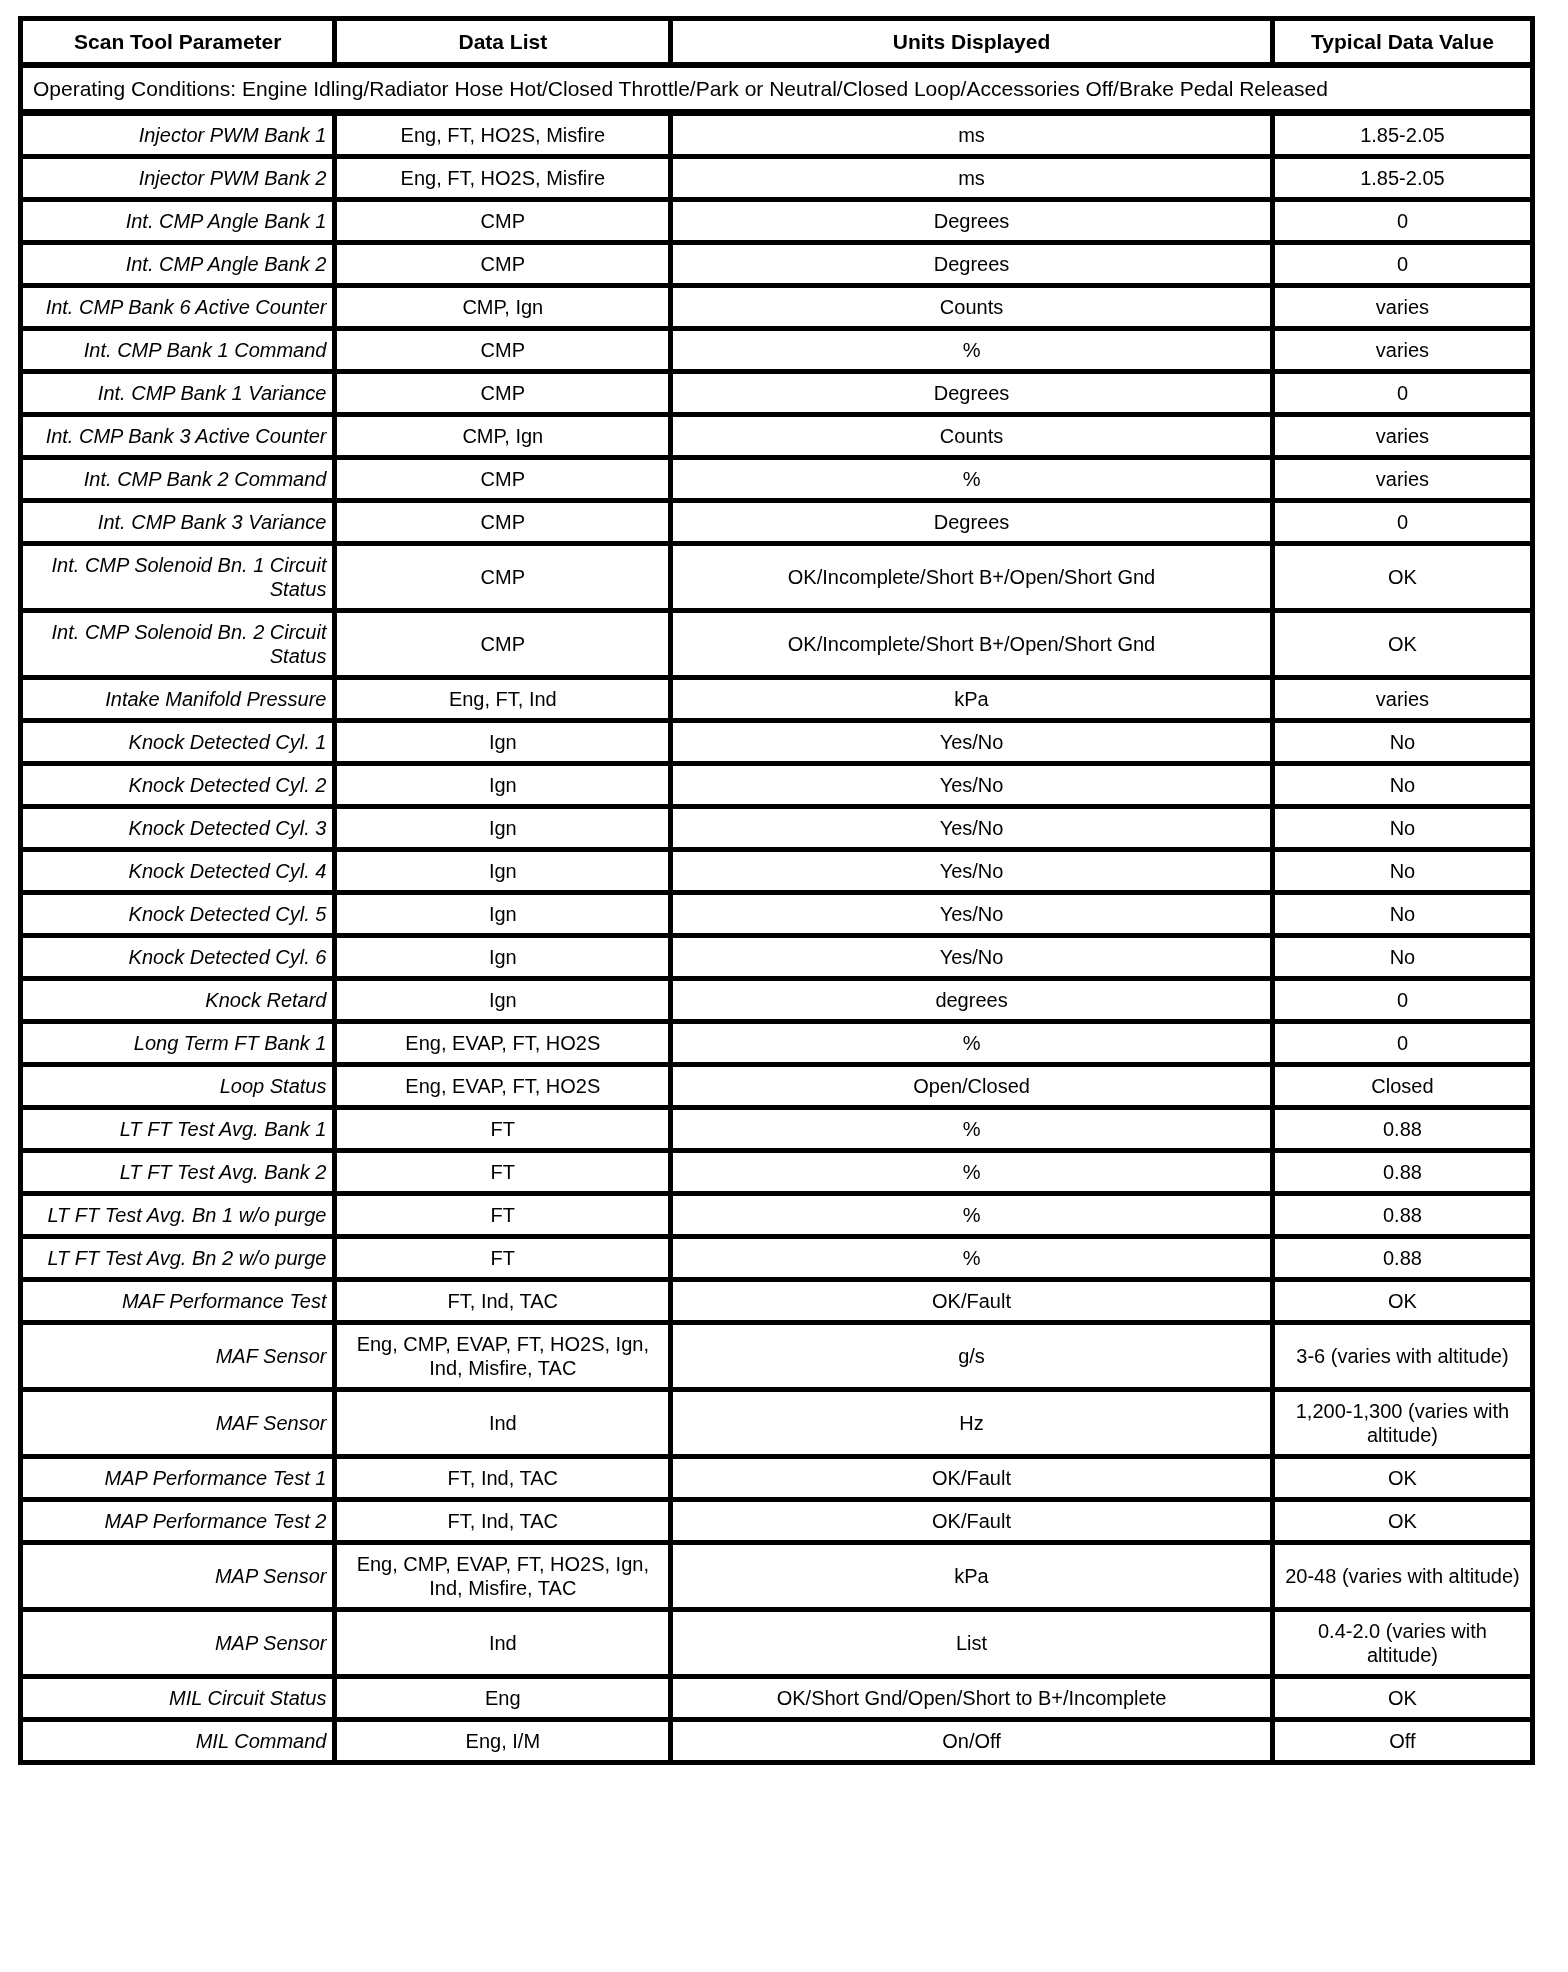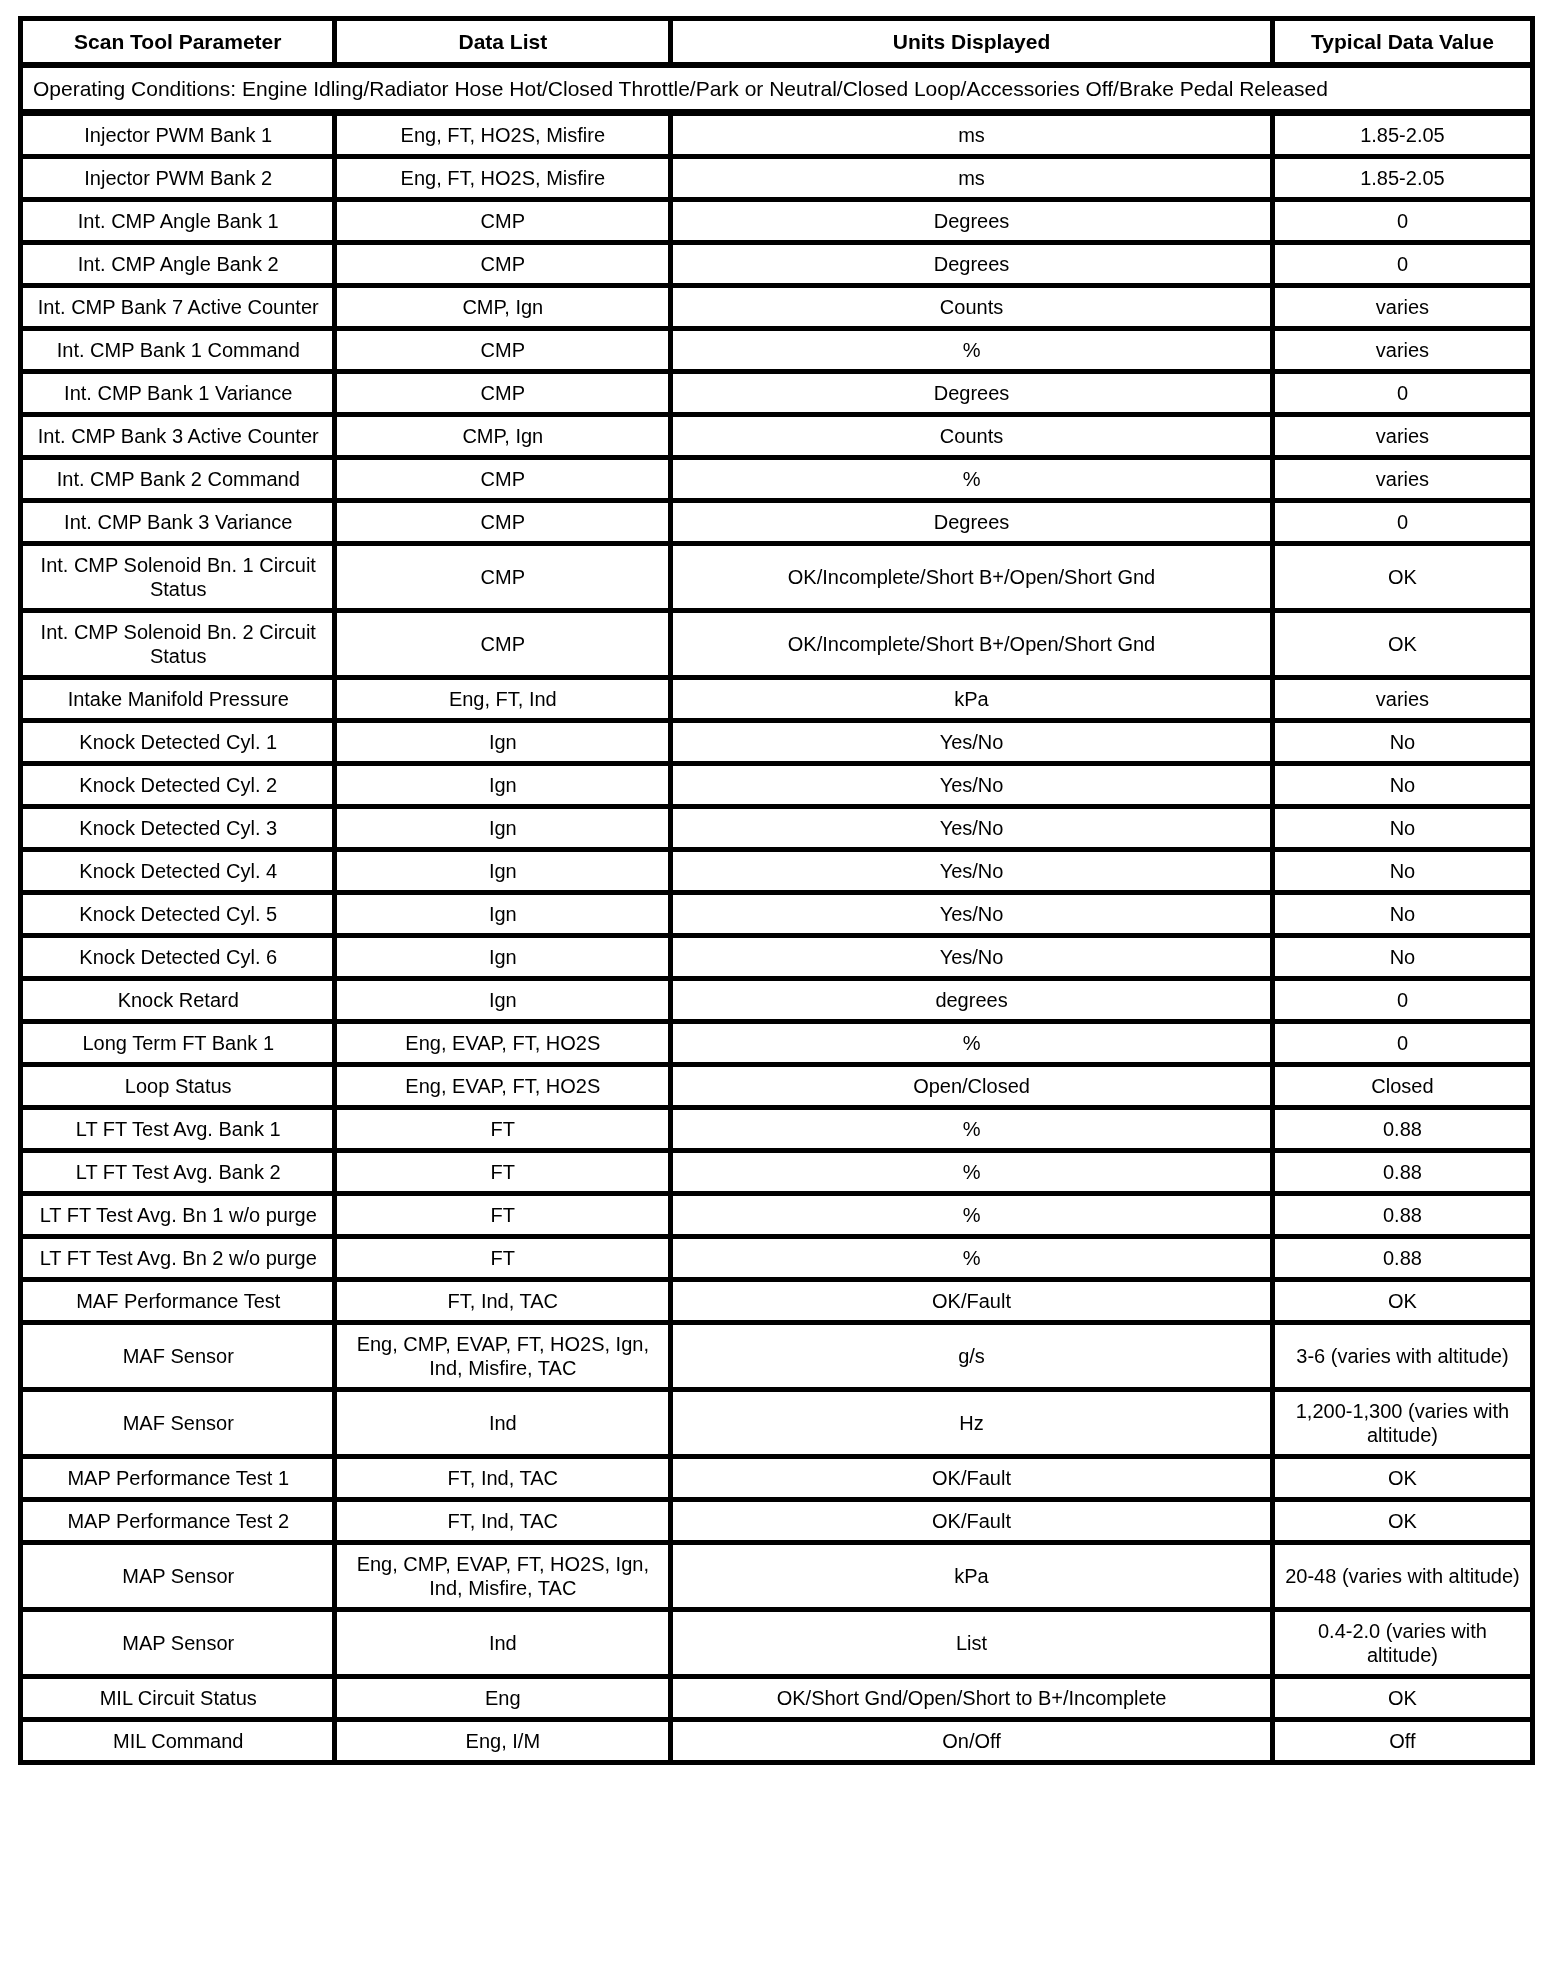--- a/index.html
+++ b/index.html
@@ -42,23 +42,24 @@
     font-weight: normal;
     text-align: left;
     padding: 8px 10px;
     border-bottom-width: 7px;
   }
   tbody td {
     font-size: 20px;
     padding: 7px 8px;
   }
   td.col0 {
-    text-align: center;
+    text-align: right;
     padding-left: 7px;
     padding-right: 6px;
+    font-style: italic;
   }
   td.col1, td.col2, td.col3 {
     text-align: center;
   }
   thead th {
     border-bottom-width: 6px;
   }
 </style>
 </head>
 <body>
@@ -101,21 +102,21 @@
           <td class="col2">Degrees</td>
           <td class="col3">0</td>
         </tr>
         <tr>
           <td class="col0">Int. CMP Angle Bank 2</td>
           <td class="col1">CMP</td>
           <td class="col2">Degrees</td>
           <td class="col3">0</td>
         </tr>
         <tr>
-          <td class="col0">Int. CMP Bank 7 Active Counter</td>
+          <td class="col0">Int. CMP Bank 6 Active Counter</td>
           <td class="col1">CMP, Ign</td>
           <td class="col2">Counts</td>
           <td class="col3">varies</td>
         </tr>
         <tr>
           <td class="col0">Int. CMP Bank 1 Command</td>
           <td class="col1">CMP</td>
           <td class="col2">%</td>
           <td class="col3">varies</td>
         </tr>

